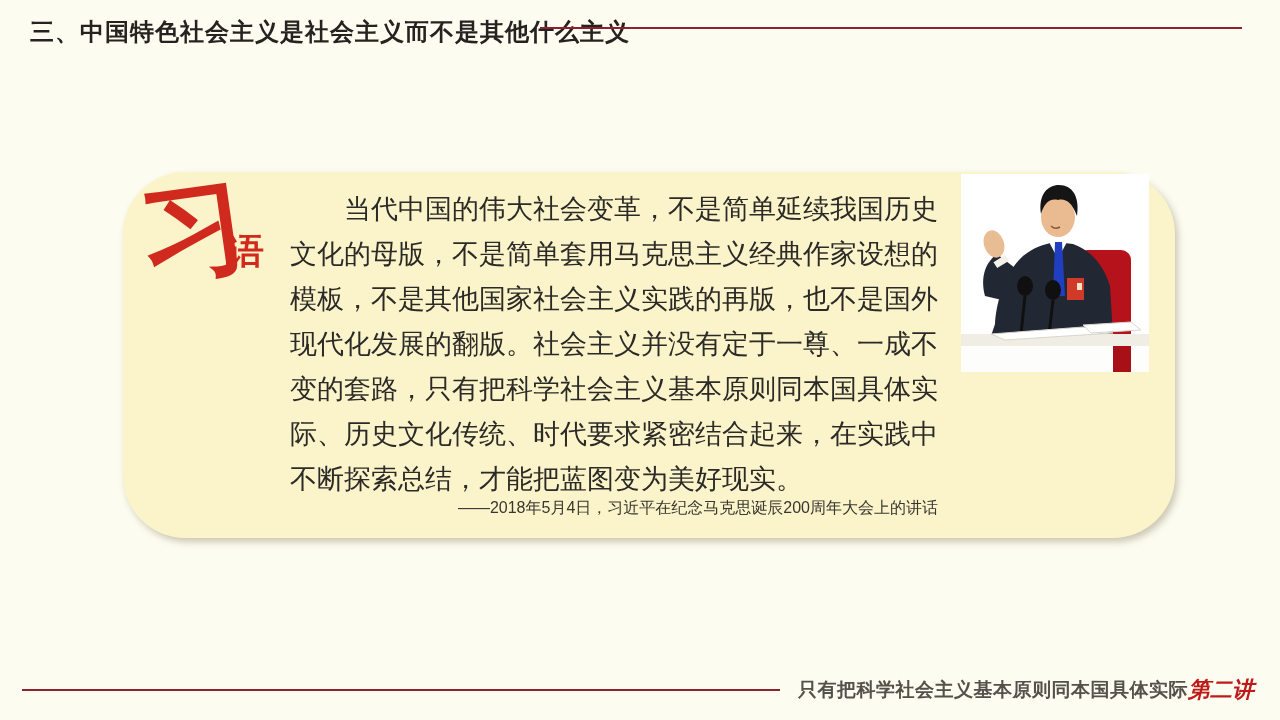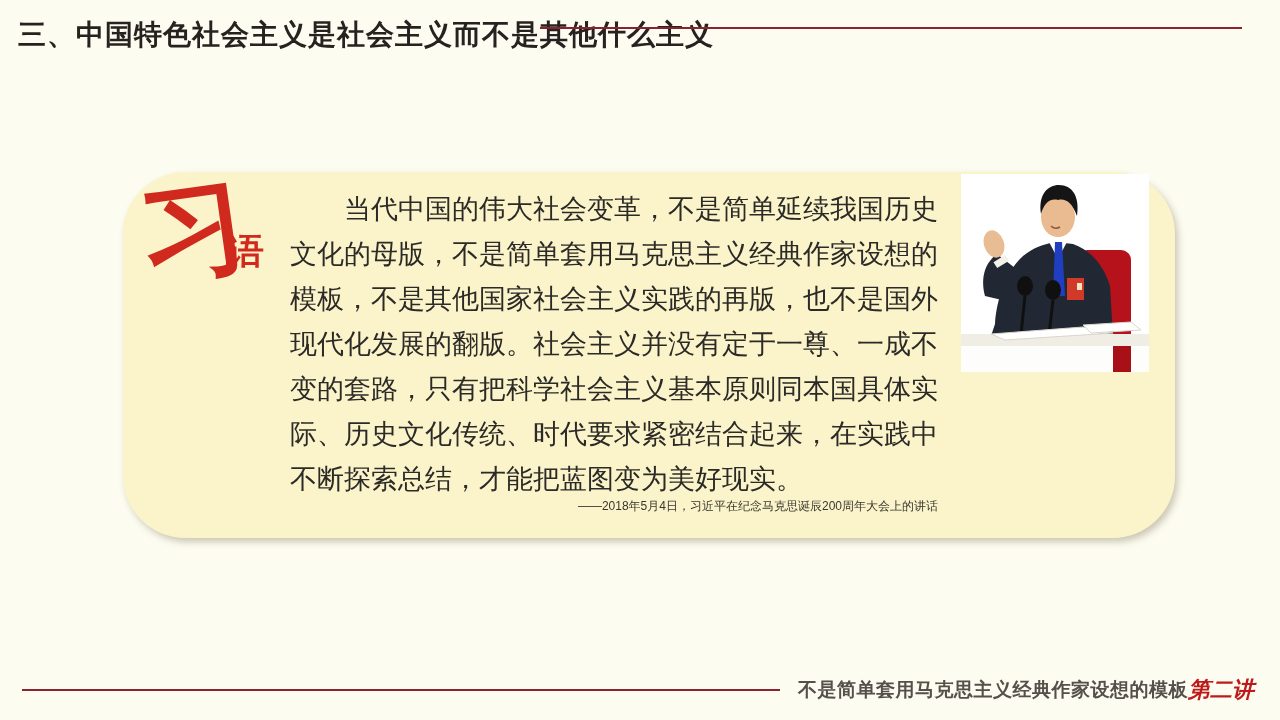--- a/index.html
+++ b/index.html
@@ -11,23 +11,23 @@
     position: relative;
     width: 1280px;
     height: 720px;
     background: #FDFCF1;
     overflow: hidden;
   }
 
   
   .slide-title {
     position: absolute;
-    left: 18px;
+    left: 30px;
     top: 16px;
-    font-size: 28px;
+    font-size: 24px;
     font-weight: bold;
     color: #26221F;
     letter-spacing: 1px;
     white-space: nowrap;
   }
   .header-rule {
     position: absolute;
     left: 540px;
     top: 27px;
     width: 702px;
@@ -78,21 +78,21 @@
     color: #2B2A27;
     text-align: justify;
     text-indent: 2em;
   }
   .quote-attribution {
     position: absolute;
     left: 167px;
     top: 326px;
     width: 648px;
     margin: 0;
-    font-size: 12px;
+    font-size: 16px;
     color: #38362F;
     text-align: right;
     white-space: nowrap;
   }
   .speaker-photo {
     position: absolute;
     left: 838px;
     top: 2px;
     width: 188px;
     height: 198px;
@@ -188,17 +188,17 @@
       <polygon points="30,160 122,153 152,159 44,166" fill="#FFFFFF" stroke="#D8D5CA" stroke-width="1"></polygon>
       <polygon points="122,151 170,148 180,156 130,159" fill="#FFFFFF" stroke="#D8D5CA" stroke-width="1"></polygon>
 
       <rect x="0" y="172" width="188" height="26" fill="#FDFDFB"></rect>
       <rect x="152" y="172" width="18" height="26" fill="#A81018"></rect>
     </svg>
   </div>
 
   <div class="footer">
     <div class="footer-rule"></div>
-    <span class="footer-series-title">不是简单套用马克思主义经典作家设想的模板</span>
+    <span class="footer-series-title">只有把科学社会主义基本原则同本国具体实际</span>
     <span class="footer-lecture">第二讲</span>
   </div>
 
 </div>
 
 </body></html>

